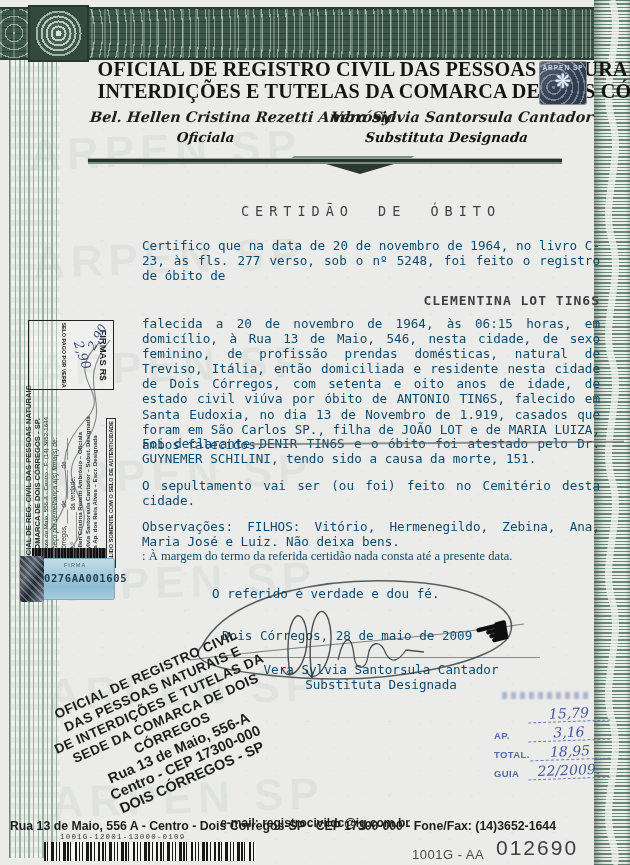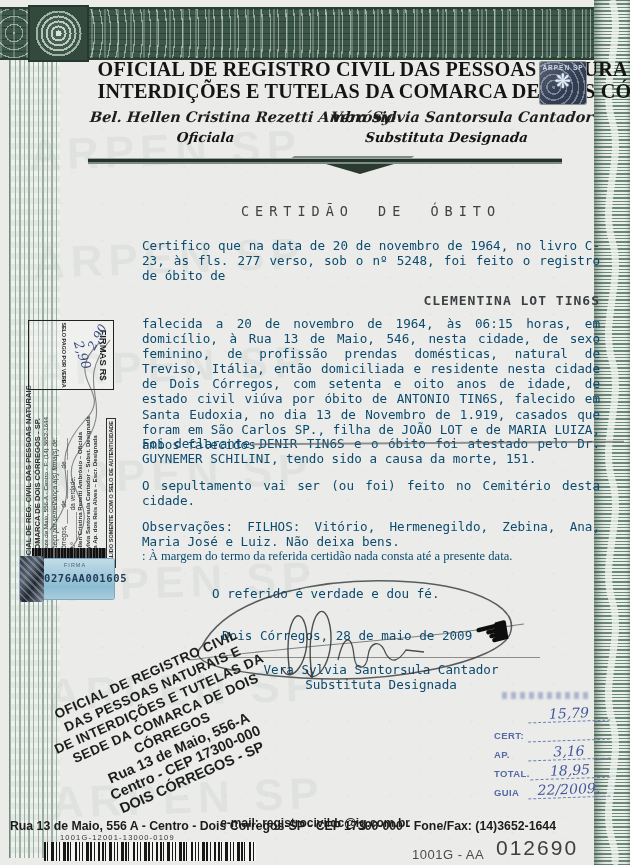--- a/index.html
+++ b/index.html
@@ -135,21 +135,21 @@
   .fee .row{display:flex;align-items:flex-end;height:19px;}
   .fee .lbl{font-size:9.5px;font-weight:700;letter-spacing:.4px;min-width:34px;}
   .fee .val{font-family:"DejaVu Serif",serif;font-style:italic;font-size:14px;color:#44579c;
     border-bottom:1.2px dashed #6d7fb5;flex:1;text-align:center;line-height:15px;transform:rotate(-2deg);}
 
   
   .footer-addr{left:0;top:819px;width:566px;text-align:center;font-weight:700;
     font-size:12.3px;color:#1c1c1c;}
   .footer-mail{left:0;top:816px;width:630px;text-align:center;font-weight:700;
     font-size:12px;color:#1c1c1c;}
-  .bc-num{left:60px;top:833px;font-family:Liberation Sans, sans-serif;font-size:7.5px;
+  .bc-num{left:60px;top:833px;font-family:Liberation Mono, monospace;font-size:7.5px;
     letter-spacing:1.2px;color:#333;}
   .barcode{left:44px;top:842px;width:212px;height:19px;
     background:repeating-linear-gradient(90deg,#171717 0 1.6px,#f4f4f2 1.6px 3.1px,#171717 3.1px 4.2px,#f4f4f2 4.2px 7.4px,#171717 7.4px 10px,#f4f4f2 10px 11.6px);}
   .series{left:412px;top:847px;font-size:13px;color:#4a4d4f;letter-spacing:.5px;}
   .ctrl-num{left:496px;top:836px;font-family:Liberation Sans, sans-serif;font-size:21px;
     color:#3c4043;letter-spacing:2px;}
 </style>
 </head>
 <body>
 
@@ -264,24 +264,20 @@
   <div class="b">DOIS CÓRREGOS - SP</div>
 </div>
 
 <div class="abs fee">
   <div class="faded"></div>
   <div class="row">
     <span class="lbl"></span>
     <span class="val">15,79</span>
   </div>
   <div class="row">
-    <span class="lbl">CERT:</span>
-    <span class="val"></span>
-  </div>
-  <div class="row">
     <span class="lbl">AP.</span>
     <span class="val">3,16</span>
   </div>
   <div class="row">
     <span class="lbl">TOTAL.</span>
     <span class="val">18,95</span>
   </div>
   <div class="row">
     <span class="lbl">GUIA</span>
     <span class="val">22/2009.</span>

